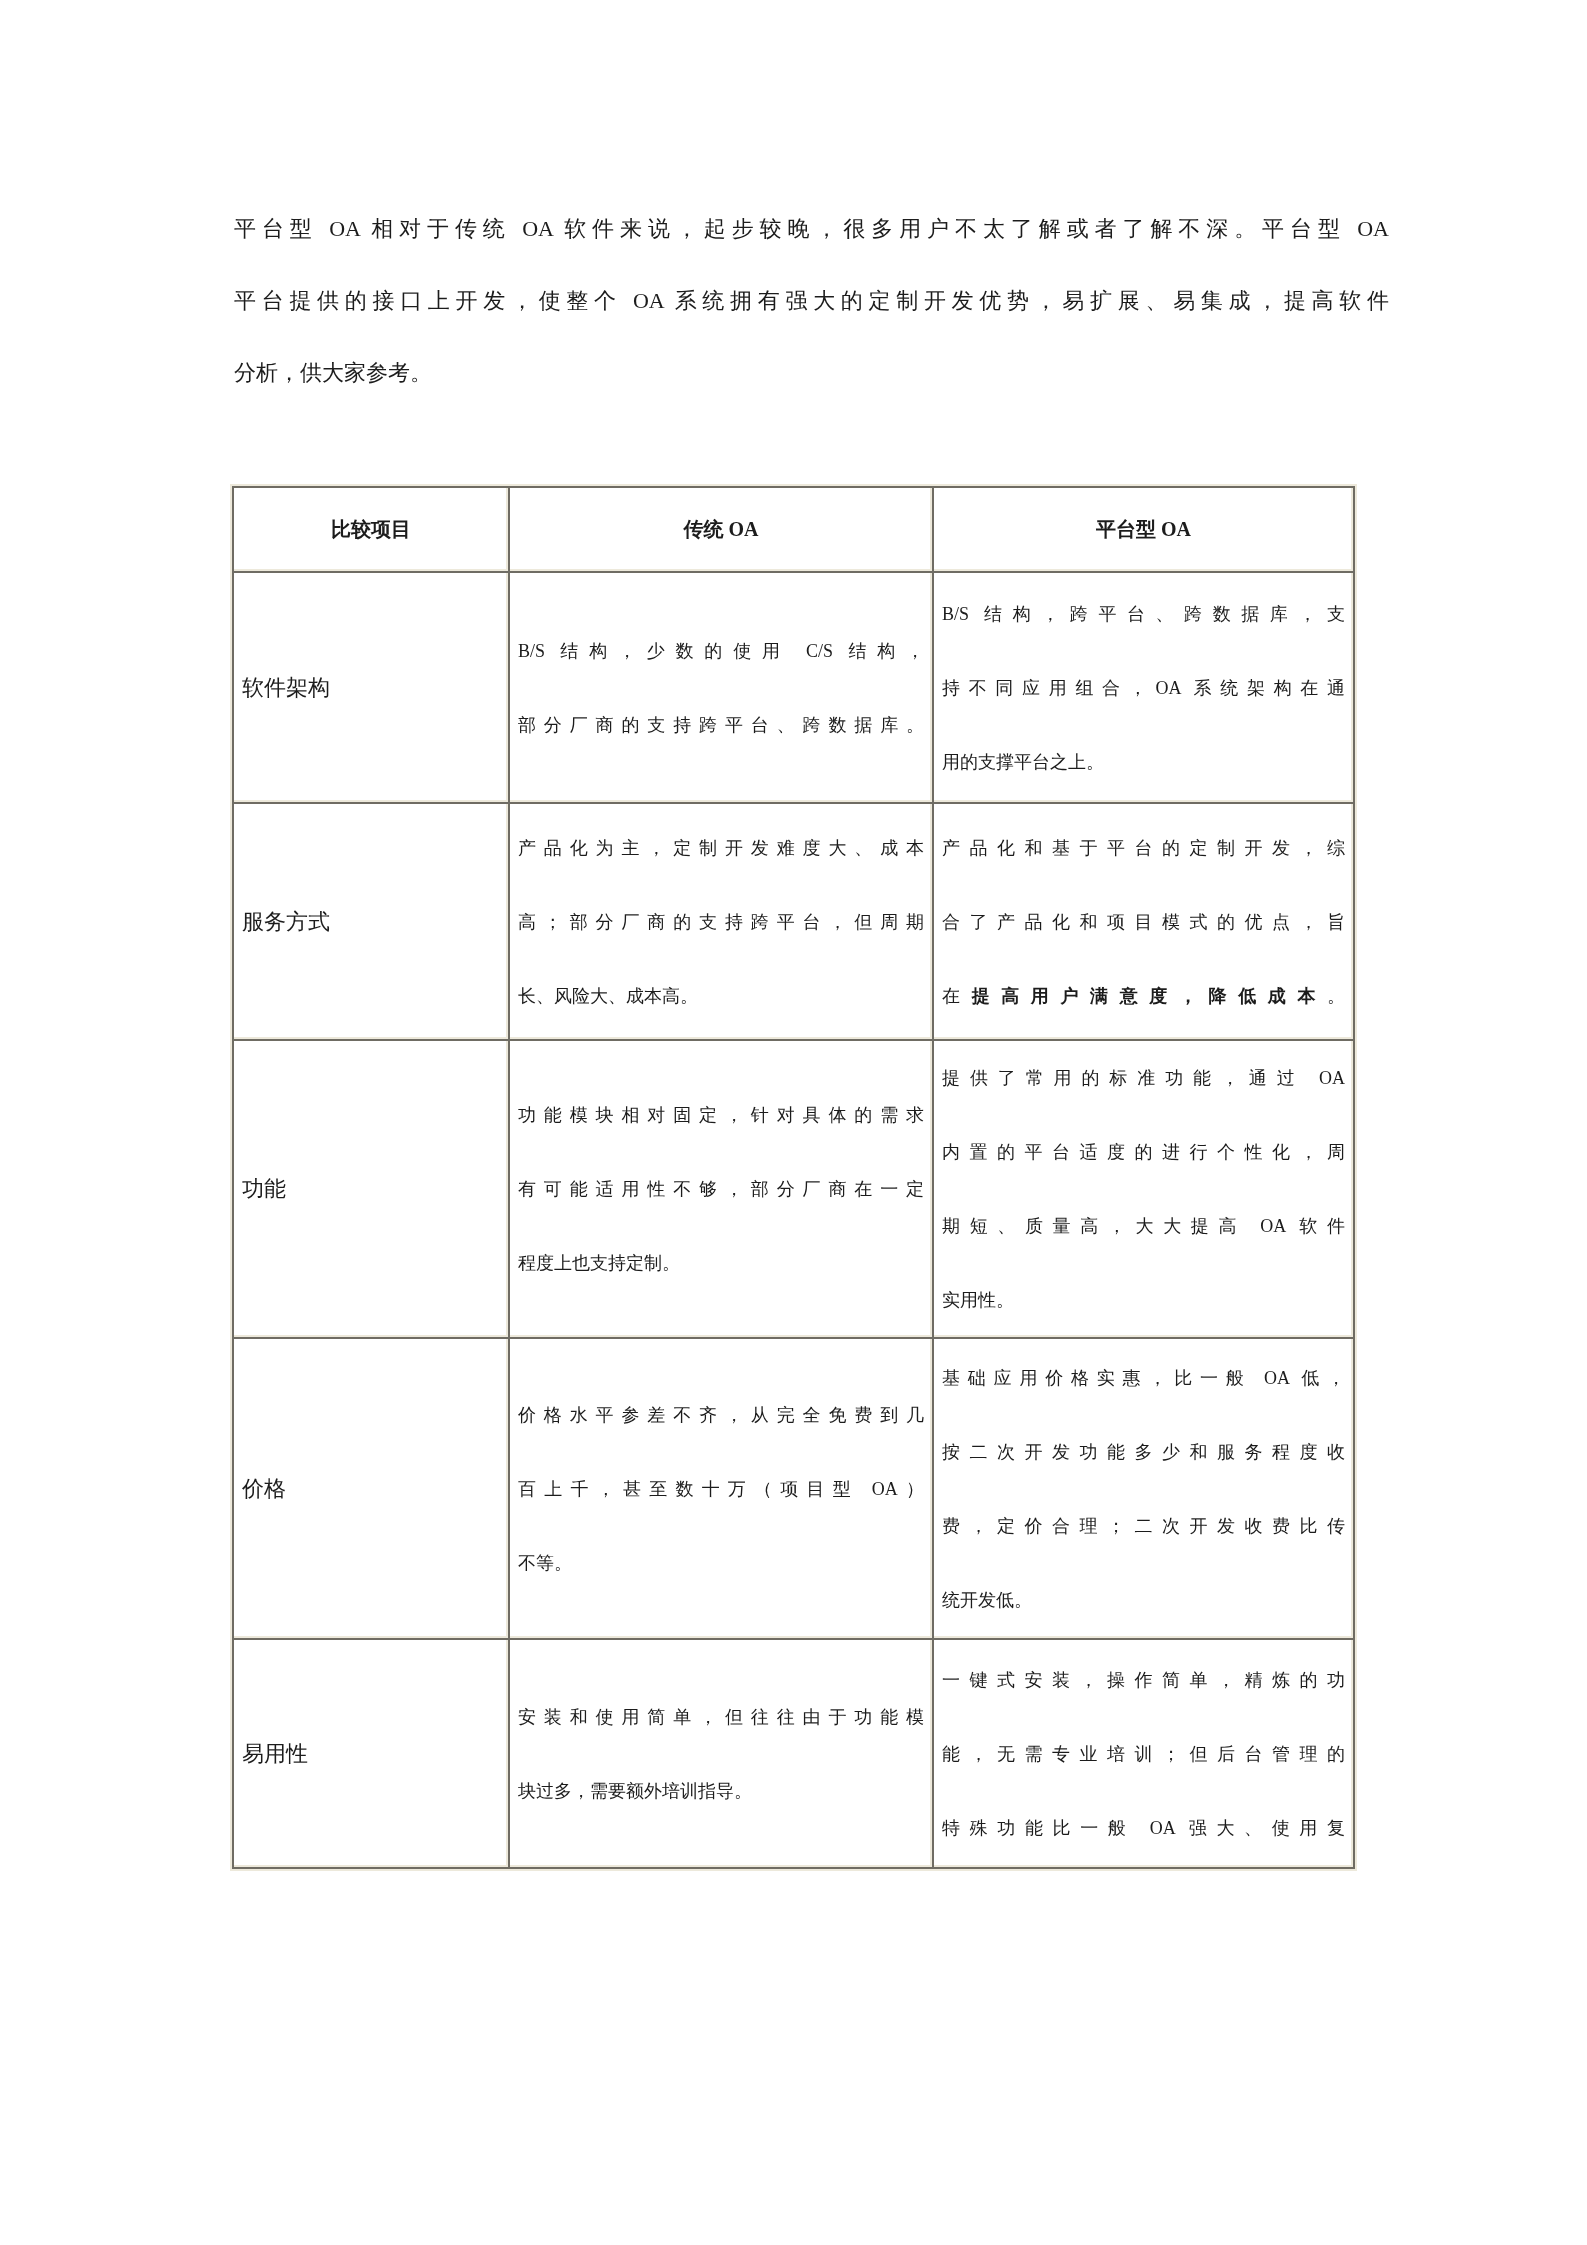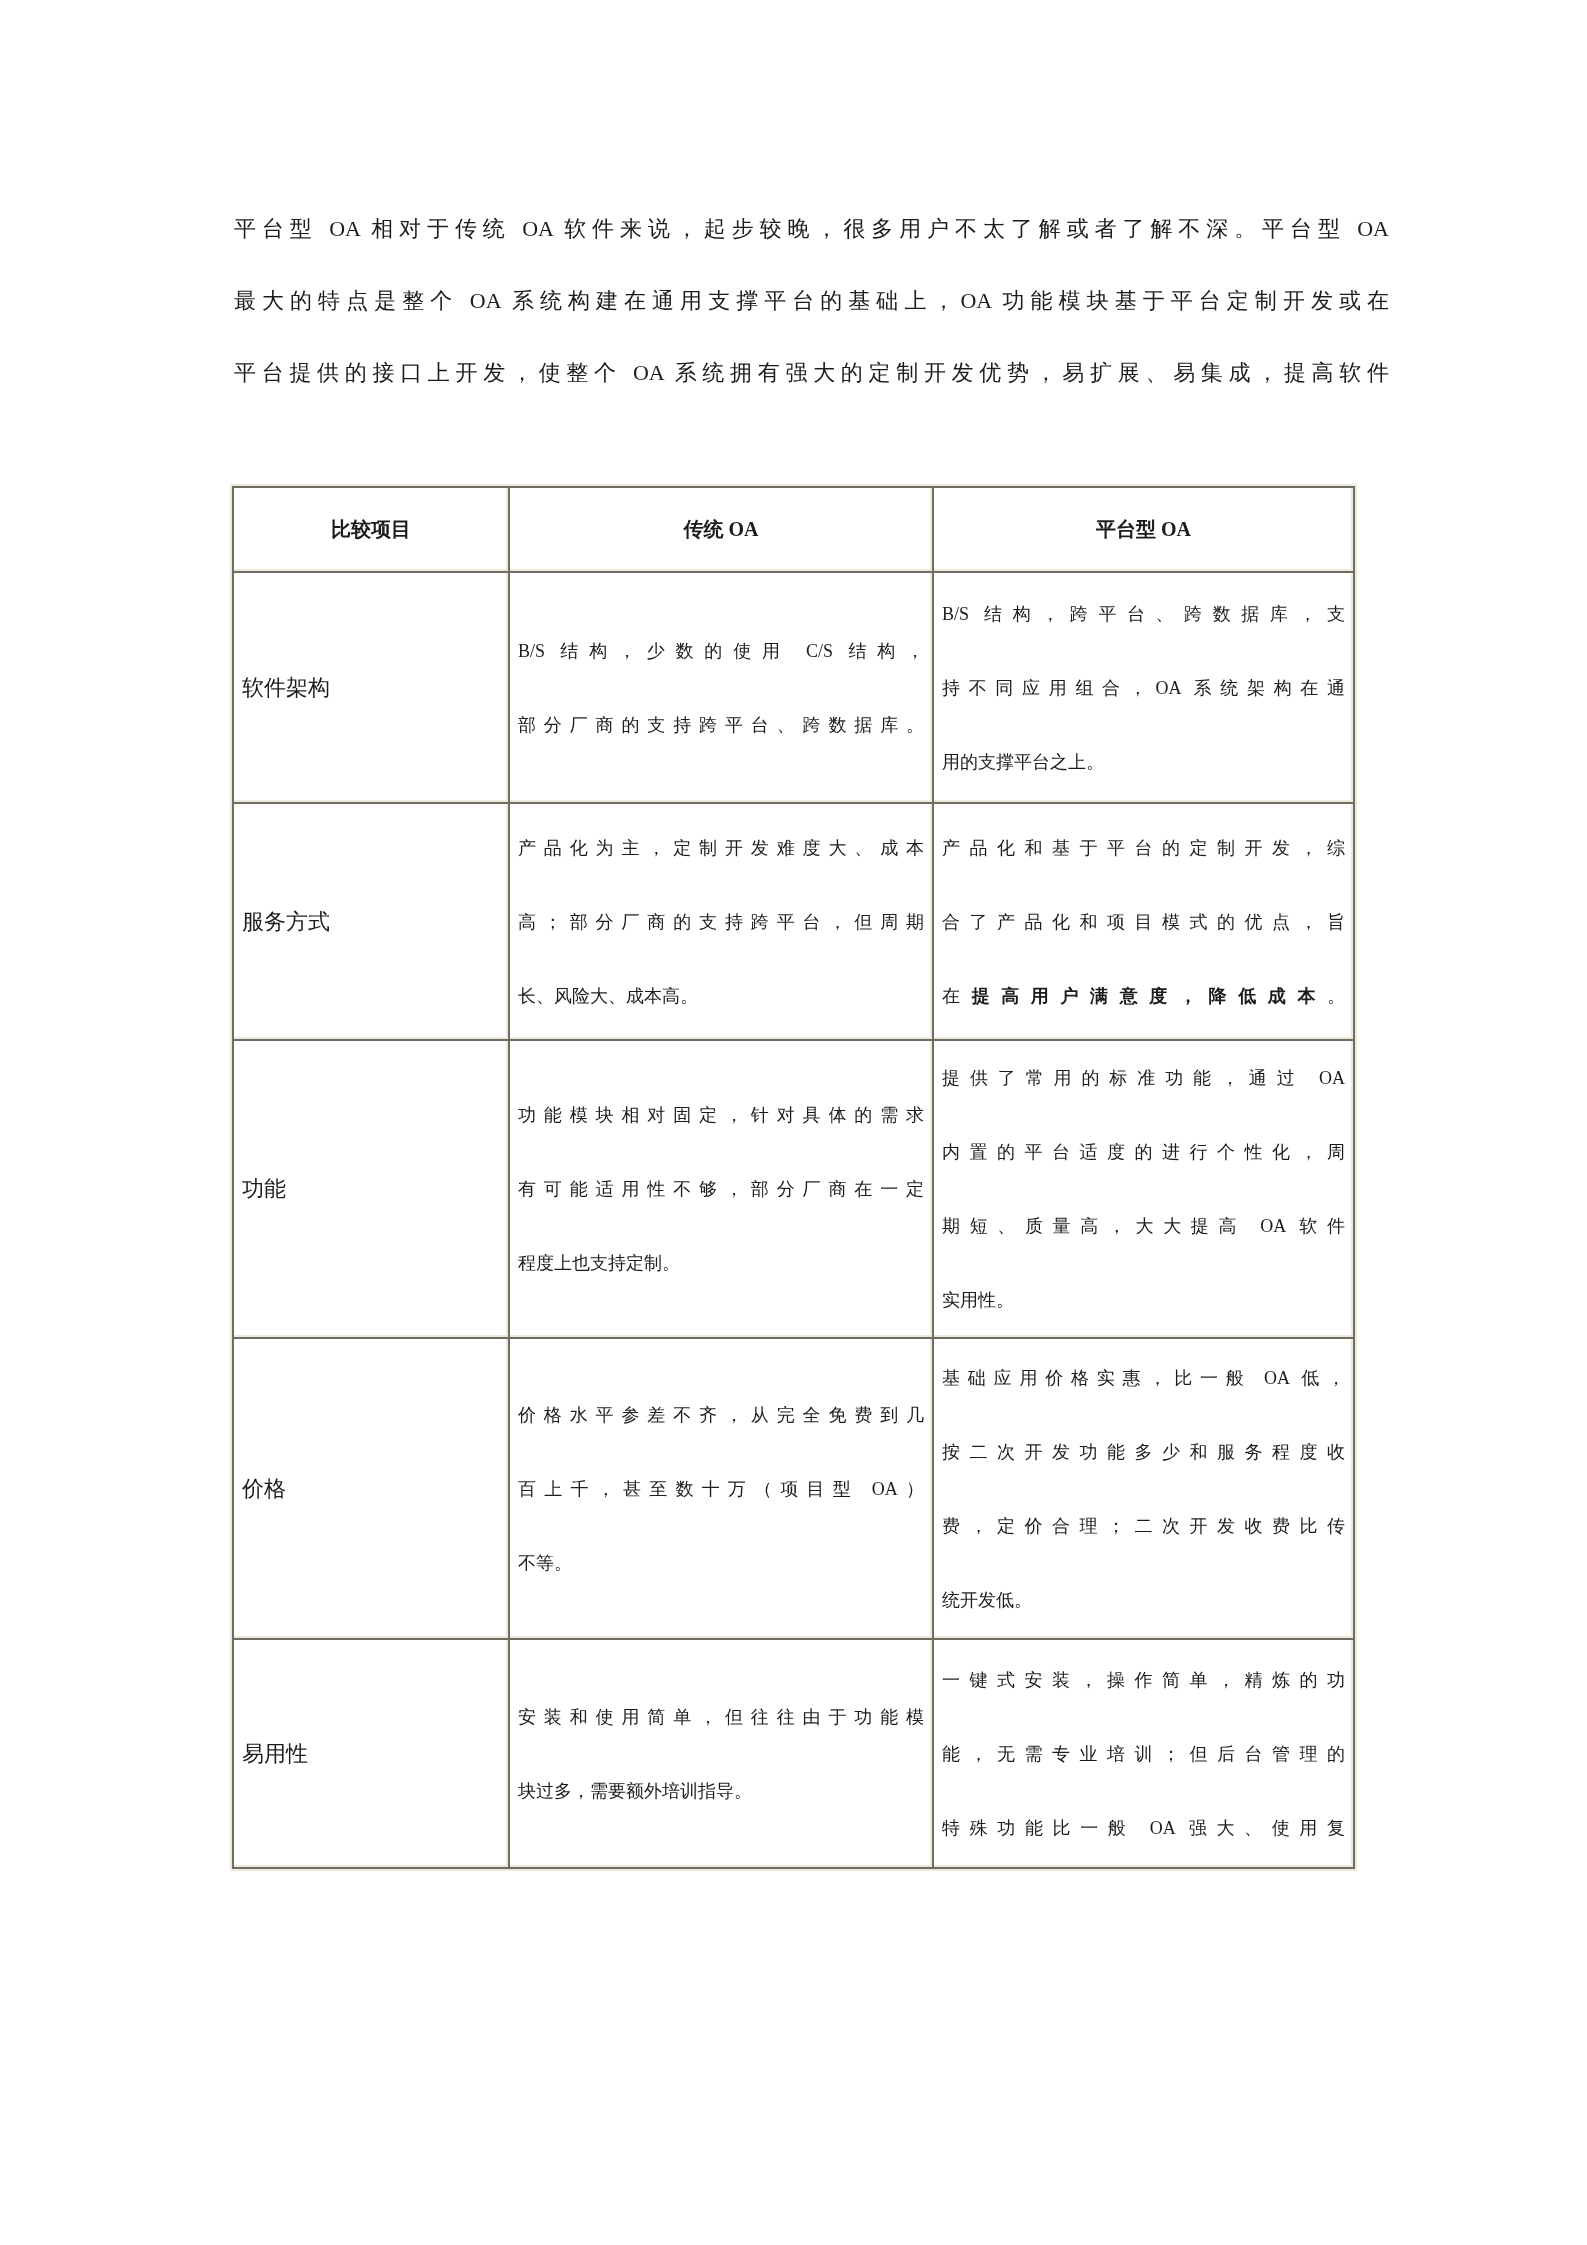--- a/index.html
+++ b/index.html
@@ -76,22 +76,22 @@
   .cl.e{text-align-last:left;}
   .cl b{font-weight:bold;}
 </style>
 </head>
 <body>
 
 <div class="page">
 
   <div class="intro">
     <div class="pline">平台型 OA 相对于传统 OA 软件来说，起步较晚，很多用户不太了解或者了解不深。平台型 OA</div>
-    <div class="pline">最大的特点是整个 OA 系统构建在通用支撑平台的基础上，OA 功能模块基于平台定制开发或在</div>
     <div class="pline">平台提供的接口上开发，使整个 OA 系统拥有强大的定制开发优势，易扩展、易集成，提高软件</div>
+    <div class="pline last">分析，供大家参考。</div>
   </div>
 
   <table class="cmp">
     <colgroup>
       <col style="width:276px">
       <col style="width:424px">
       <col style="width:421px">
     </colgroup>
     <tbody>
       <tr class="hrow">

